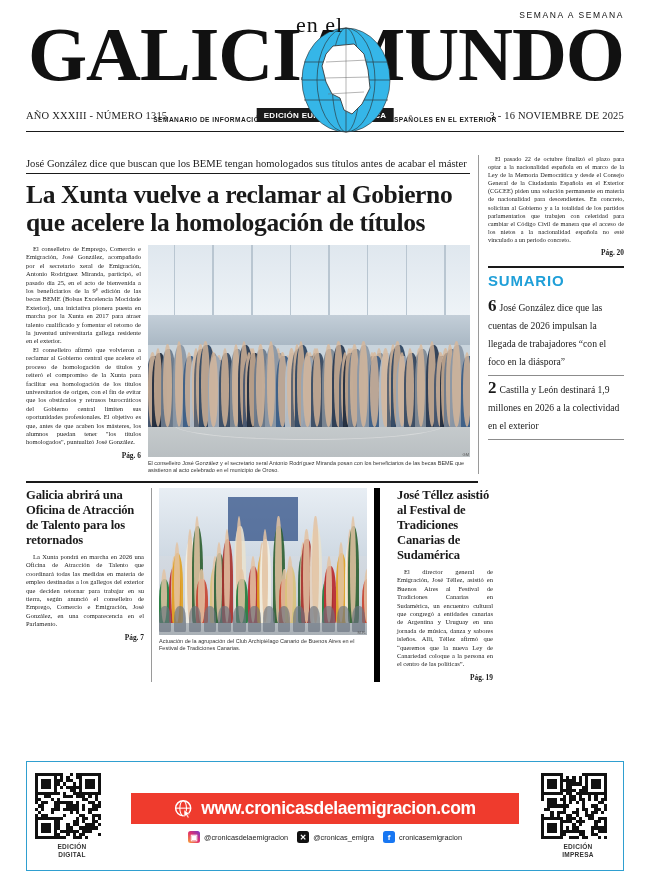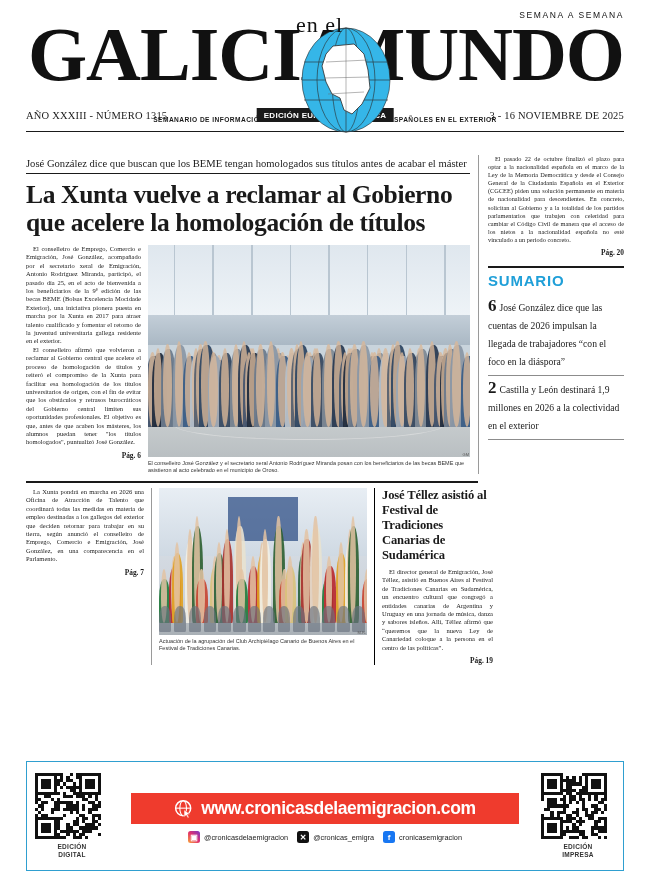--- a/index.html
+++ b/index.html
@@ -141,21 +141,21 @@
   .sum-item { border-bottom:1px solid #8c8c8c; padding:3px 0 6px; }
   .sum-item:last-child { border-bottom:1px solid #8c8c8c; }
   .sum-num { font-size:17px; font-weight:700; line-height:15px; margin-right:3px; }
   .sum-text { font-size:9.6px; line-height:11.6px; }
 
   
   .divider-thick { border-top:2.4px solid #1a1a1a; margin:7px 0 0; }
   .lower { display:flex; margin-top:5px; }
   .low-a { width:125px; padding-right:7px; }
   .low-b { width:223px; padding:0 7px; border-left:1px solid #9a9a9a; }
-  .low-c { width:119px; padding-left:7px; border-left:1px solid #000000; }
+  .low-c { width:119px; padding-left:17px; border-left:6px solid #000000; }
   h3.low-head {
     font-size:12.6px; line-height:15px; font-weight:700; margin:0 0 5px;
     letter-spacing:-.15px;
   }
 
   
   .ad {
     position:absolute; left:26px; right:26px; bottom:18px;
     border:1.3px solid #2f9fd0; background:#fff;
     height:110px; padding:6px 8px;
@@ -701,20 +701,21 @@
       </div>
     </div>
   </div>
 
   <div style="width:452px;">
     <div class="divider-thick"></div>
   </div>
 
   <div class="lower">
     <div class="low-a">
+      <h3 class="low-head">Galicia abrirá una Oficina de Atracción de Talento para los retornados</h3>
       <p class="col">La Xunta pondrá en marcha en 2026 una Oficina de Atracción de Talento que coordinará todas las medidas en materia de empleo destinadas a los gallegos del exterior que deciden retornar para trabajar en su tierra, según anunció el conselleiro de Emprego, Comercio e Emigración, José González, en una comparecencia en el Parlamento.</p>
       <div class="pagref">Pág. 7</div>
     </div>
 
     <div class="low-b">
       <div class="photo" style="height:147px;">
         <div class="salon">
           <div class="backwall"></div>
           <div class="stage"></div>
           <div class="flr"></div>

